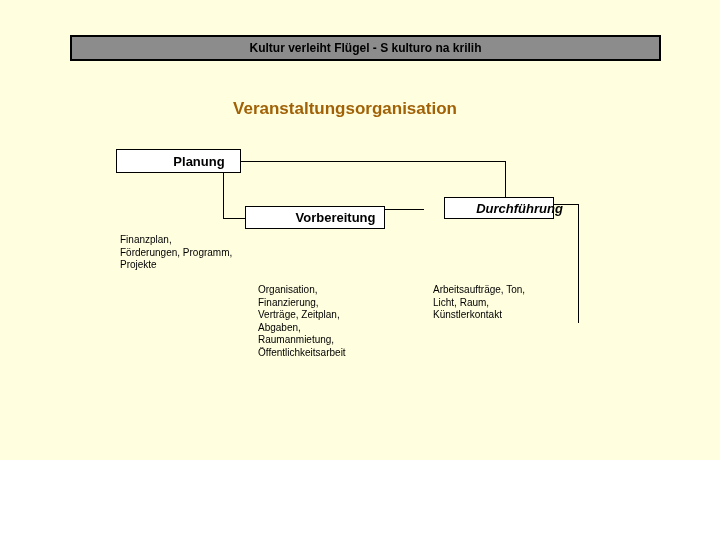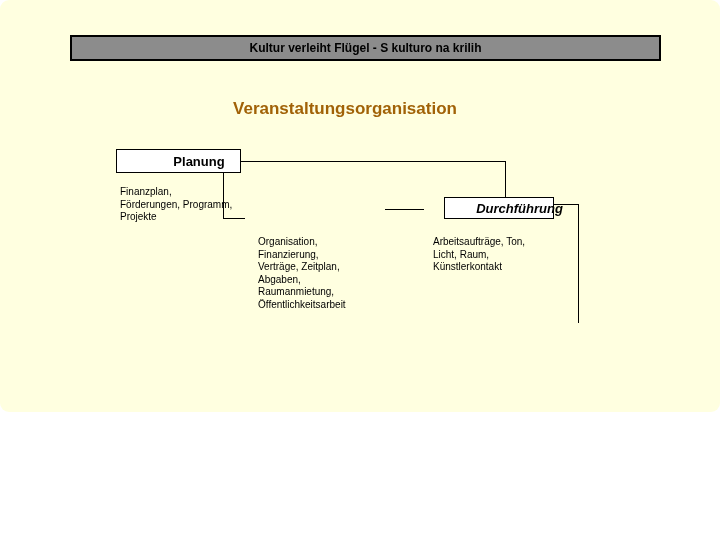--- a/index.html
+++ b/index.html
@@ -1,23 +1,22 @@
 <!DOCTYPE html>
 <html><head>
 <meta charset="utf-8">
 <style>
   html, body { margin: 0; padding: 0; }
   body { font-family: "Liberation Sans", sans-serif; }
   .canvas {
     position: relative;
     width: 720px;
-    height: 412px;
+    height: 460px;
     background: #FFFFE0;
     overflow: hidden;
-    border-radius: 9px;
   }
   .banner {
     position: absolute;
     left: 70px; top: 35px;
     width: 587px; height: 22px;
     background: #8C8C8C;
     border: 2px solid #000000;
     display: flex;
     align-items: center;
     justify-content: center;
@@ -52,20 +51,21 @@
   .node-planung      { left: 116px; top: 149px; width: 125px; height: 24px; }
   .node-vorbereitung { left: 245px; top: 206px; width: 140px; height: 23px; }
   .node-durchfuehrung{ left: 444px; top: 197px; width: 110px; height: 22px; font-style: italic; }
   .node-abschluss    { left: 565px; top: 323px; width: 108px; height: 25px; }
   .details {
     position: absolute;
     font-size: 10px;
     line-height: 12.5px;
     color: #000000;
     white-space: pre-line;
+    margin-top: 48px;
   }
   .det-planung       { left: 120px; top: 186px; }
   .det-vorbereitung  { left: 258px; top: 236px; }
   .det-durchfuehrung { left: 433px; top: 236px; }
   .det-abschluss     { left: 565px; top: 356px; }
   .connector {
     position: absolute;
     background: #000000;
   }
   .c-planung-right   { left: 241px; top: 161px; width: 264px; height: 1px; }
@@ -89,20 +89,21 @@
 
   <div class="connector c-planung-right"></div>
   <div class="connector c-down-to-durch"></div>
   <div class="connector c-planung-down"></div>
   <div class="connector c-into-vorb"></div>
   <div class="connector c-vorb-durch"></div>
   <div class="connector c-durch-right"></div>
   <div class="connector c-down-to-absch"></div>
 
   <div class="node node-planung">Planung</div>
+  <div class="node node-vorbereitung">Vorbereitung</div>
   <div class="node node-durchfuehrung">Durchführung</div>
 
   <div class="details det-planung">Finanzplan,
 Förderungen, Programm,
 Projekte</div>
   <div class="details det-vorbereitung">Organisation,
 Finanzierung,
 Verträge, Zeitplan,
 Abgaben,
 Raumanmietung,

